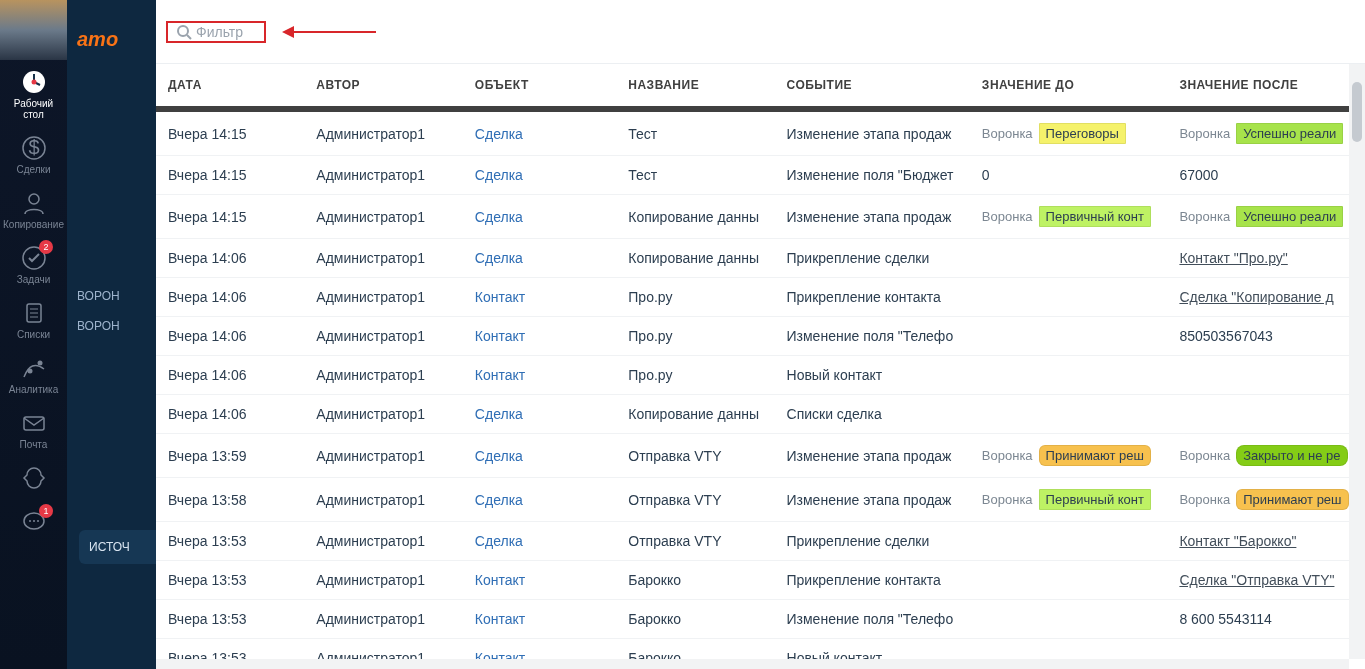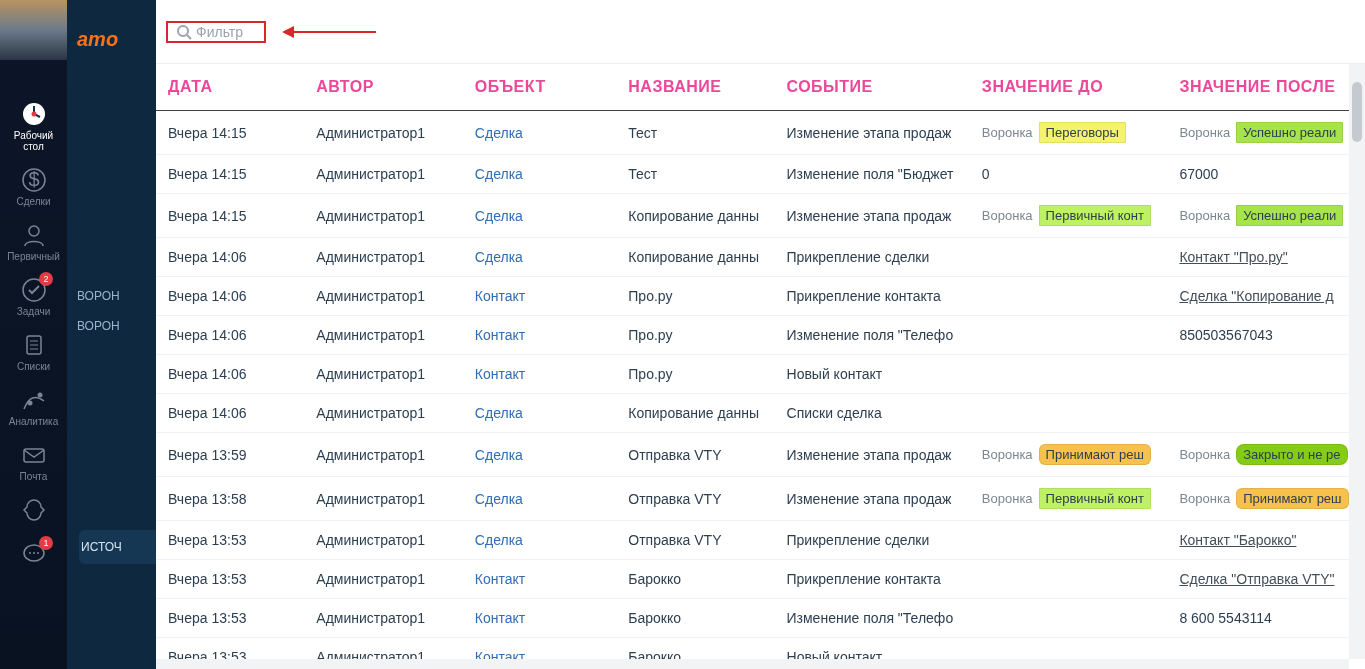--- a/index.html
+++ b/index.html
@@ -1,48 +1,48 @@
 <!DOCTYPE html>
 <html><head>
 <meta charset="utf-8">
 <style>
 * { margin:0; padding:0; box-sizing:border-box; font-family:"Segoe UI",Arial,sans-serif; }
 body { width:1365px; height:669px; overflow:hidden; background:#fff; position:relative; }
 
 
-.sidebar { position:absolute; left:0; top:0; width:67px; height:669px; background:linear-gradient(180deg,#0d1628 0%,#091221 100%); display:flex; flex-direction:column; align-items:center; padding-top:0; z-index:20;gap:32px; }
+.sidebar { position:absolute; left:0; top:0; width:67px; height:669px; background:linear-gradient(180deg,#0d1628 0%,#091221 100%); display:flex; flex-direction:column; align-items:center; padding-top:0; z-index:20; }
 .sidebar-hero { width:67px; height:60px; background:linear-gradient(180deg,#b8935f 0%,#6b7a8a 50%,#2a3545 100%); }
 .sidebar-item { width:67px; padding:8px 0 6px; display:flex; flex-direction:column; align-items:center; color:#7a8494; cursor:pointer; position:relative; }
 .sidebar-item.active { color:#fff; }
 .sidebar-icon { width:28px; height:28px; display:flex; align-items:center; justify-content:center; margin-bottom:2px; }
 .sidebar-label { font-size:10px; text-align:center; line-height:1.1; }
 .sidebar-item.active .sidebar-label { color:#fff; }
 .badge { position:absolute; top:4px; right:14px; min-width:14px; height:14px; border-radius:7px; background:#e63946; color:#fff; font-size:9px; display:flex; align-items:center; justify-content:center; padding:0 3px; }
 
 
 .midpanel { position:absolute; left:67px; top:0; width:89px; height:669px; background:#0e2840; color:#8fa4ba; padding-top:28px; z-index:10; overflow:hidden; }
 .mid-logo { color:#f97316; font-size:20px; font-style:italic; font-weight:bold; padding:0 10px; margin-bottom:230px; }
 .mid-link { padding:8px 10px; font-size:12px; color:#9db3cc; cursor:pointer; white-space:nowrap; overflow:hidden; }
-.mid-tab { position:absolute; bottom:105px; left:12px; right:0; background:#163754; border-radius:6px 0 0 6px; padding:10px 2px; color:#d8e4f0; font-size:12px; white-space:nowrap; overflow:hidden; }
+.mid-tab { position:absolute; bottom:105px; left:12px; right:0; background:#163754; border-radius:6px 0 0 6px; padding:10px 10px; color:#d8e4f0; font-size:12px; white-space:nowrap; overflow:hidden; }
 
 
 .main { position:absolute; left:156px; top:0; right:0; bottom:0; background:#fff; display:flex; flex-direction:column; }
 
 
 .filterbar { height:64px; display:flex; align-items:center; padding-left:10px; border-bottom:1px solid #eceff2; }
 .filterbox { width:100px; height:22px; border:2px solid #d8262a; display:flex; align-items:center; padding:0 8px; color:#9aa3ad; margin-right:20px; }
 .filterbox svg { margin-right:4px; }
 .filterbox span { font-size:14px; }
 .arrow { width:90px; height:2px; background:#d8262a; position:relative; }
 .arrow::before { content:""; position:absolute; left:-10px; top:-5px; border:6px solid transparent; border-right:12px solid #d8262a; }
 
 
 .tablewrap { flex:1; overflow:auto; }
 .table { width:100%; border-collapse:collapse; font-size:14px; color:#2c3e50; }
-.table thead th { text-align:left; padding:14px 12px; font-size:16px; font-weight:700; color:#ec4899; letter-spacing:.5px; border-bottom:1px solid #404040; background:#fff; }
+.table thead th { text-align:left; padding:14px 12px; font-size:12px; font-weight:700; color:#404040; letter-spacing:.5px; border-bottom:6px solid #404040; background:#fff; }
 .table tbody td { padding:11px 12px; border-bottom:1px solid #f0f2f4; white-space:nowrap; overflow:hidden; text-overflow:ellipsis; }
 .linkblue { color:#2f6eb5; cursor:pointer; }
 .linkunder { color:#424e5a; text-decoration:underline; cursor:pointer; }
 .pipe { display:inline-flex; align-items:center; gap:6px; }
 .pipe-pre { font-size:13px; color:#7c8792; }
 .pill { display:inline-block; padding:2px 6px; font-size:13px; border-radius:1px; border:1px solid rgba(0,0,0,.08); max-width:120px; overflow:hidden; text-overflow:ellipsis; white-space:nowrap; vertical-align:middle; }
 .c-yellow { background:#f5f26b; }
 .c-green  { background:#a7e34b; }
 .c-blue   { background:#bef264; }
 .c-orange { background:#f7c14e;border-radius:6px; }
@@ -84,21 +84,21 @@
         </div>
         <div class="sidebar-label">Сделки</div>
       </div>
       <div class="sidebar-item">
         <div class="sidebar-icon">
           <svg width="26" height="26" viewBox="0 0 26 26">
             <circle cx="13" cy="9" r="5" fill="none" stroke="#7a8494" stroke-width="1.5"></circle>
             <path d="M4 24c0-6 18-6 18 0" fill="none" stroke="#7a8494" stroke-width="1.5"></path>
           </svg>
         </div>
-        <div class="sidebar-label">Первичный</div>
+        <div class="sidebar-label">Копирование</div>
       </div>
       <div class="sidebar-item">
         <div class="sidebar-icon">
           <svg width="26" height="26" viewBox="0 0 26 26">
             <circle cx="13" cy="13" r="11" fill="none" stroke="#7a8494" stroke-width="1.5"></circle>
             <path d="M8 13l3 3 7-7" fill="none" stroke="#7a8494" stroke-width="2"></path>
           </svg>
         </div>
         <div class="sidebar-label">Задачи</div>
         <div class="badge">2</div>

